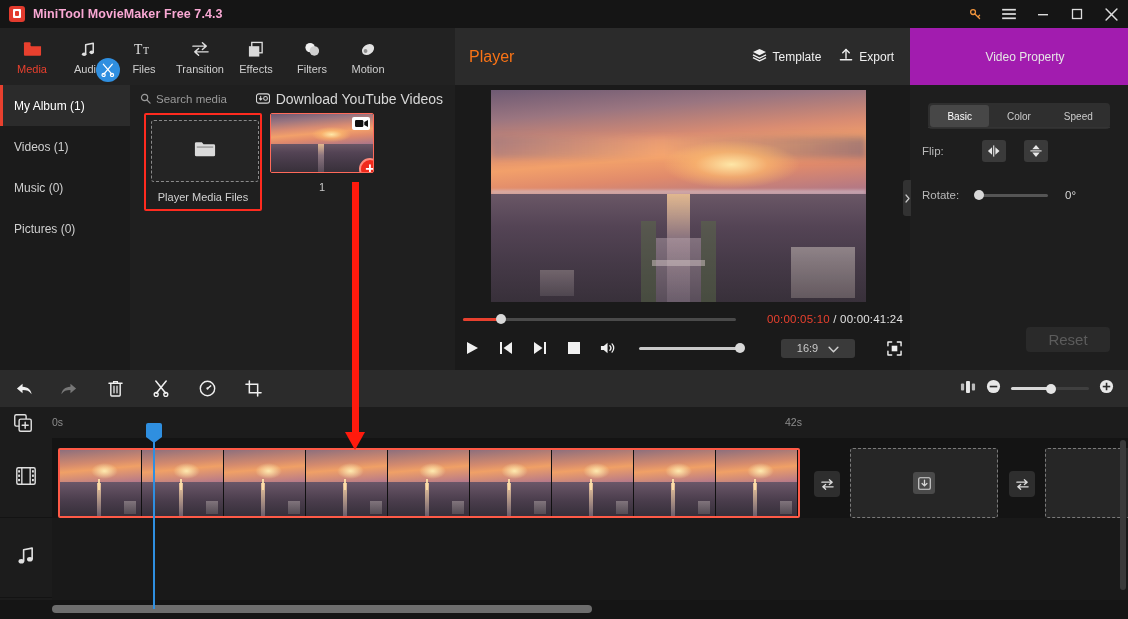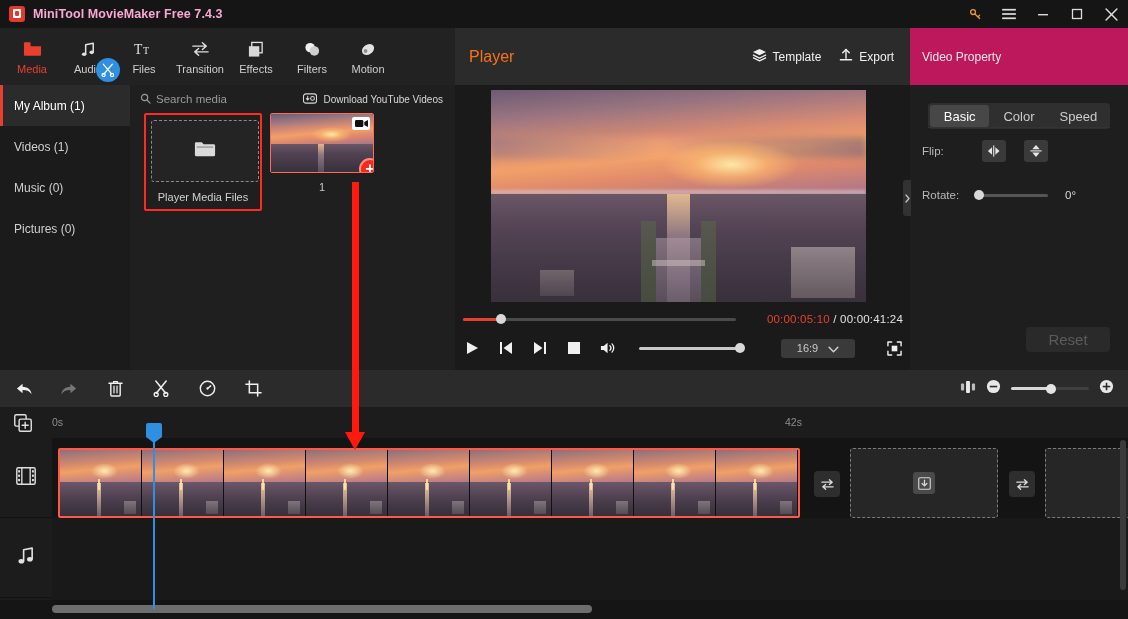--- a/index.html
+++ b/index.html
@@ -75,21 +75,21 @@
     background: #1f1f1f;
   }
   .media-head { height: 28px; display: flex; align-items: center; position: relative; }
   .search-box {
     display: flex; align-items: center; gap: 5px; margin-left: 10px; cursor: text;
   }
   .search-box .txt { font-size: 11.5px; color: #9a9a9a; }
   .dl-yt {
     position: absolute; right: 12px; display: flex; align-items: center; gap: 6px; cursor: pointer;
   }
-  .dl-yt .txt { font-size: 10px; color: #d8d8d8; }
+  .dl-yt .txt { font-size: 14px; color: #d8d8d8; }
 
   .media-grid { display: flex; padding: 0 0 0 14px; gap: 8px; align-items: flex-start; }
 
   .import-wrap {
     position: relative; width: 118px; padding: 5px 5px 6px 5px;
     border: 2px solid #ff2b1f; border-radius: 2px;
   }
   .import-box {
     width: 108px; height: 62px; border: 1px dashed #8a8a8a; border-radius: 3px;
     display: flex; align-items: center; justify-content: center; background: #242424;
@@ -190,34 +190,34 @@
   .ratio-sel {
     margin-left: auto; width: 74px; height: 19px; background: #3a3a3a; border-radius: 3px;
     display: flex; align-items: center; justify-content: center; gap: 10px; cursor: pointer;
   }
   .ratio-sel .rv { font-size: 11px; color: #c9c9c9; }
   .fs-btn { width: 18px; height: 18px; margin-left: 14px; display: flex; align-items: center; justify-content: center; cursor: pointer; }
 
   
   .rpanel-head {
     position: absolute; left: 910px; top: 28px; width: 218px; height: 57px;
-    background: #be185d; display: flex; align-items: center;
+    background: #a21caf; display: flex; align-items: center; justify-content: center;
   }
   .rpanel-head .rt { margin-left: 12px; font-size: 12px; color: #e6e6e6; }
   .rpanel {
     position: absolute; left: 910px; top: 85px; width: 218px; height: 285px;
     background: #1e1e1e;
   }
   .seg {
     margin: 18px auto 0 auto; width: 182px; height: 26px; background: #2f2f2f;
     border-radius: 4px; display: flex; padding: 2px;
   }
   .seg-item {
     flex: 1; display: flex; align-items: center; justify-content: center;
-    font-size: 13px; color: #cccccc; border-radius: 3px; cursor: pointer;
+    font-size: 10px; color: #cccccc; border-radius: 3px; cursor: pointer;
   }
   .seg-item.active { background: #474747; color: #ffffff; }
   .seg-div { position: absolute; left: 928px; top: 127px; width: 182px; height: 1px; background: #343434; }
 
   .prop-row { position: absolute; display: flex; align-items: center; }
   .prop-lbl { font-size: 11.5px; color: #b8b8b8; }
   .flip-btn {
     width: 24px; height: 22px; background: #3a3a3a; border-radius: 3px;
     display: flex; align-items: center; justify-content: center; cursor: pointer;
   }

